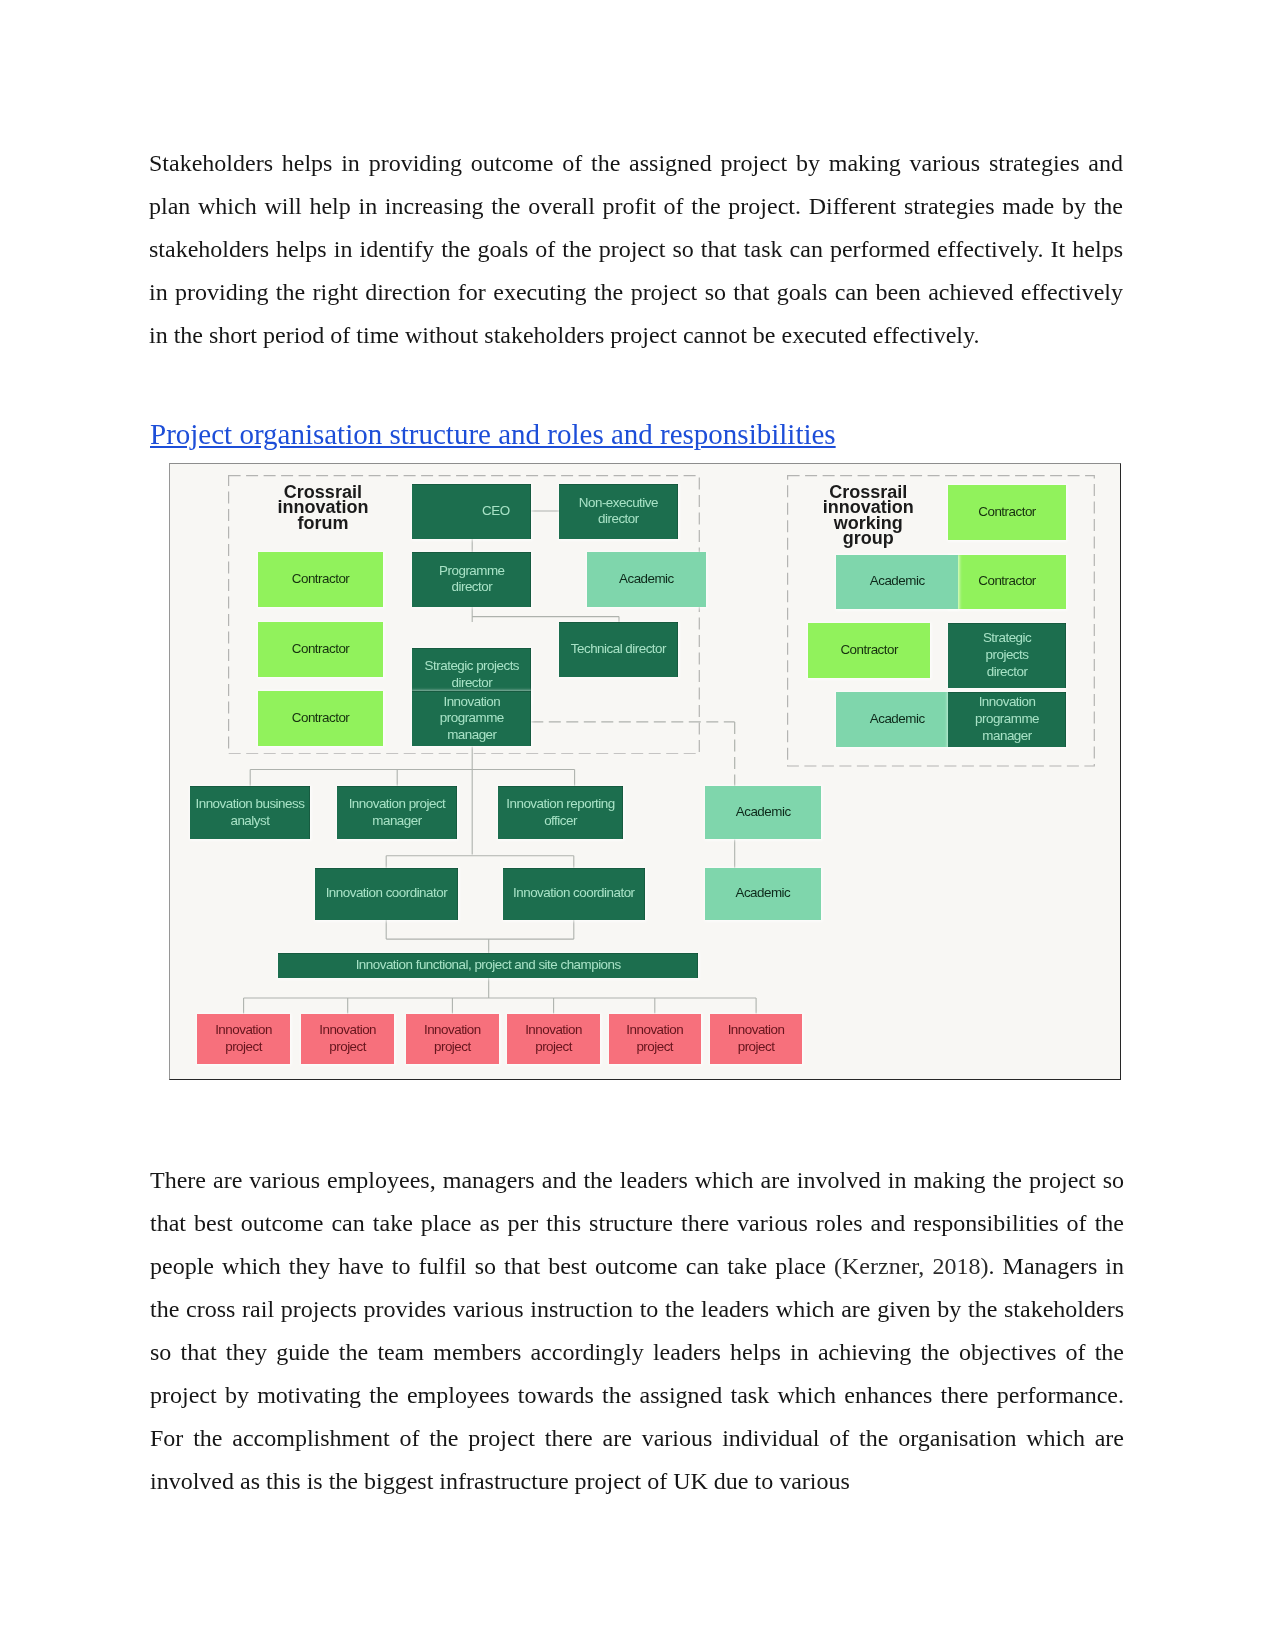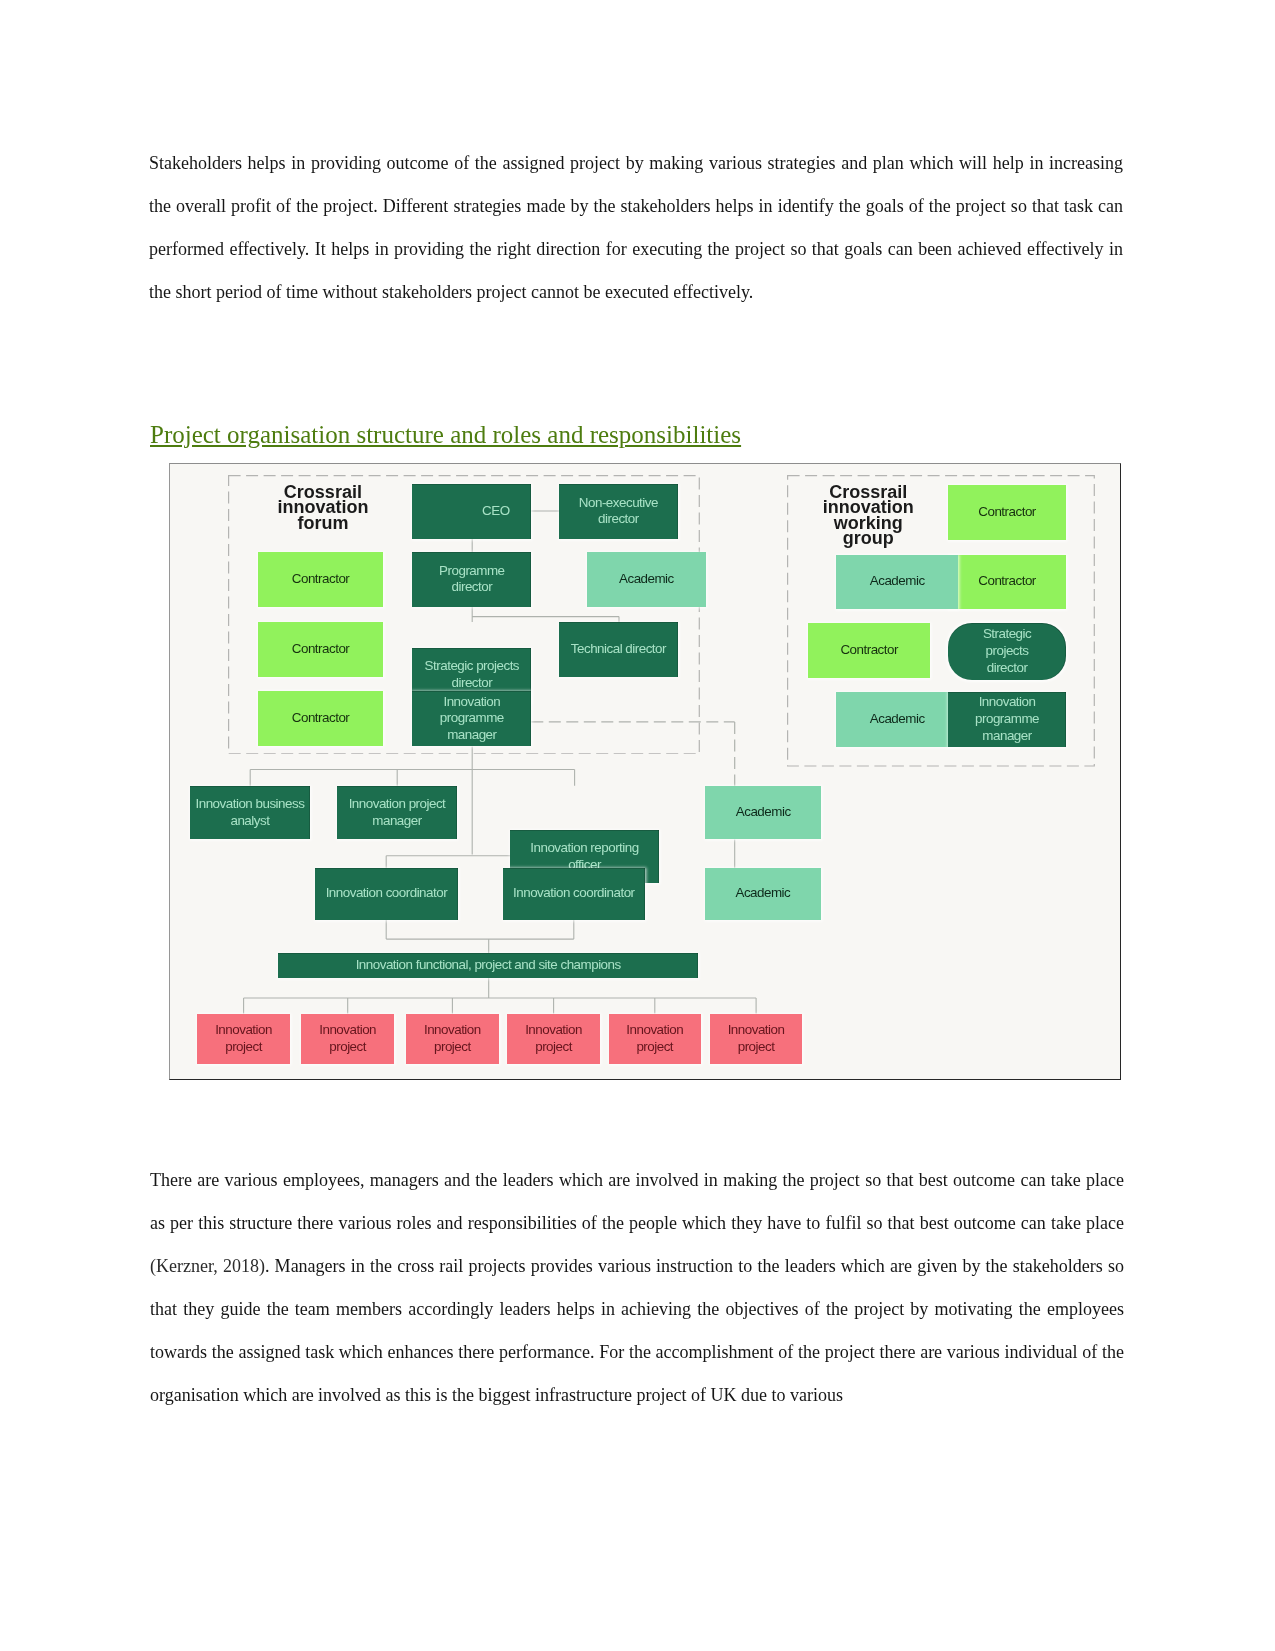--- a/index.html
+++ b/index.html
@@ -1,20 +1,20 @@
 <!DOCTYPE html>
 <html><head>
 <meta charset="utf-8">
 <title>Document</title>
 <style>
   html,body{margin:0;padding:0;}
   body{width:1275px;height:1651px;background:#ffffff;font-family:"Liberation Serif",serif;overflow:hidden;-webkit-font-smoothing:antialiased;}
   .page{position:relative;width:1275px;height:1651px;}
-  .para{position:absolute;font-size:18px;line-height:43px;color:#161616;text-align:justify;text-justify:inter-word;}
-  .heading{position:absolute;font-size:25px;line-height:43px;color:#4d7c0f;text-decoration:underline;text-underline-offset:2px;}
+  .para{position:absolute;font-size:24px;line-height:43px;color:#161616;text-align:justify;text-justify:inter-word;}
+  .heading{position:absolute;font-size:29px;line-height:43px;color:#1d4ed8;text-decoration:underline;text-underline-offset:2px;}
 
   .cite{color:#2b2b2b;}
   .figure{position:absolute;border:1px solid #272727;border-top-color:#8d8d8d;border-left-color:#969696;background:#f8f7f4;overflow:hidden;}
   .chart{position:absolute;left:0;top:0;width:950px;height:615px;font-family:"Liberation Sans",sans-serif;}
   .nb{position:absolute;box-shadow:0 0 3px 1.5px rgba(255,255,255,0.7);display:flex;align-items:center;justify-content:center;text-align:center;box-sizing:border-box;font-size:13.4px;line-height:16.9px;white-space:pre-line;letter-spacing:-0.5px;}
   .dg{background:#1c6e4e;color:#a8e2c6;box-shadow:0 0 3px 1.5px rgba(255,255,255,0.7), inset 0 1px 0 rgba(0,0,0,0.17), inset -1px 0 0 rgba(0,0,0,0.17);}
   .bg{background:#91f25c;color:#16300f;}
   .mg{background:#7fd6ac;color:#0e2a1b;margin-left:28px;}
   .rd{background:#f7707c;color:#65151d;}
   .grouplabel{position:absolute;font-weight:bold;font-size:18px;line-height:15.4px;color:#1b1b1b;text-align:center;white-space:pre-line;}
@@ -58,31 +58,31 @@
 programme
 manager</div>
         <div class="nb bg" style="left: 88.3px; top: 88.2px; width: 124.5px; height: 54.5px;">Contractor</div>
         <div class="nb bg" style="left: 88.3px; top: 157.9px; width: 124.5px; height: 55px;">Contractor</div>
         <div class="nb bg" style="left: 88.3px; top: 227.4px; width: 124.5px; height: 55px;">Contractor</div>
         <div class="nb bg" style="left: 778.3px; top: 20.7px; width: 117.5px; height: 55px;">Contractor</div>
         <div class="nb bg" style="left: 778.3px; top: 90.5px; width: 117.5px; height: 54px;">Contractor</div>
         <div class="nb bg" style="left: 638.2px; top: 158.9px; width: 122px; height: 55px;">Contractor</div>
         <div class="nb mg" style="left: 638.2px; top: 90.5px; width: 122px; height: 54px;">Academic</div>
         <div class="nb mg" style="left: 638.2px; top: 228px; width: 122px; height: 54.5px;">Academic</div>
-        <div class="nb dg" style="left: 778.3px; top: 158.9px; width: 117.5px; height: 57px; border-radius: 24px;">Strategic
+        <div class="nb dg" style="left: 778.3px; top: 158.9px; width: 117.5px; height: 65px;">Strategic
 projects
 director</div>
         <div class="nb dg" style="left: 778.3px; top: 228px; width: 117.5px; height: 54.5px;">Innovation
 programme
 manager</div>
         <div class="nb dg" style="left: 19.7px; top: 321.8px; width: 120.5px; height: 53.7px;">Innovation business
 analyst</div>
         <div class="nb dg" style="left: 167.2px; top: 321.8px; width: 119.6px; height: 53.7px;">Innovation project
 manager</div>
-        <div class="nb dg" style="left: 340px; top: 321.8px; width: 149px; height: 53.7px; margin-top: 44px;">Innovation reporting
+        <div class="nb dg" style="left: 328px; top: 321.8px; width: 125px; height: 53.7px;">Innovation reporting
 officer</div>
         <div class="nb mg" style="left: 507.2px; top: 321.8px; width: 116px; height: 53.7px;">Academic</div>
         <div class="nb mg" style="left: 507.1px; top: 403.7px; width: 115.6px; height: 52px;">Academic</div>
         <div class="nb dg" style="left: 144.7px; top: 403.7px; width: 143.4px; height: 52px;">Innovation coordinator</div>
         <div class="nb dg" style="left: 332.5px; top: 403.7px; width: 142.6px; height: 52px;">Innovation coordinator</div>
         <div class="nb dg" style="left: 108.2px; top: 489.4px; width: 420px; height: 24.7px;">Innovation functional, project and site champions</div>
         <div class="nb rd" style="left: 27.3px; top: 549.5px; width: 92.5px; height: 50.4px;">Innovation
 project</div>
         <div class="nb rd" style="left: 131.4px; top: 549.5px; width: 92.5px; height: 50.4px;">Innovation
 project</div>

